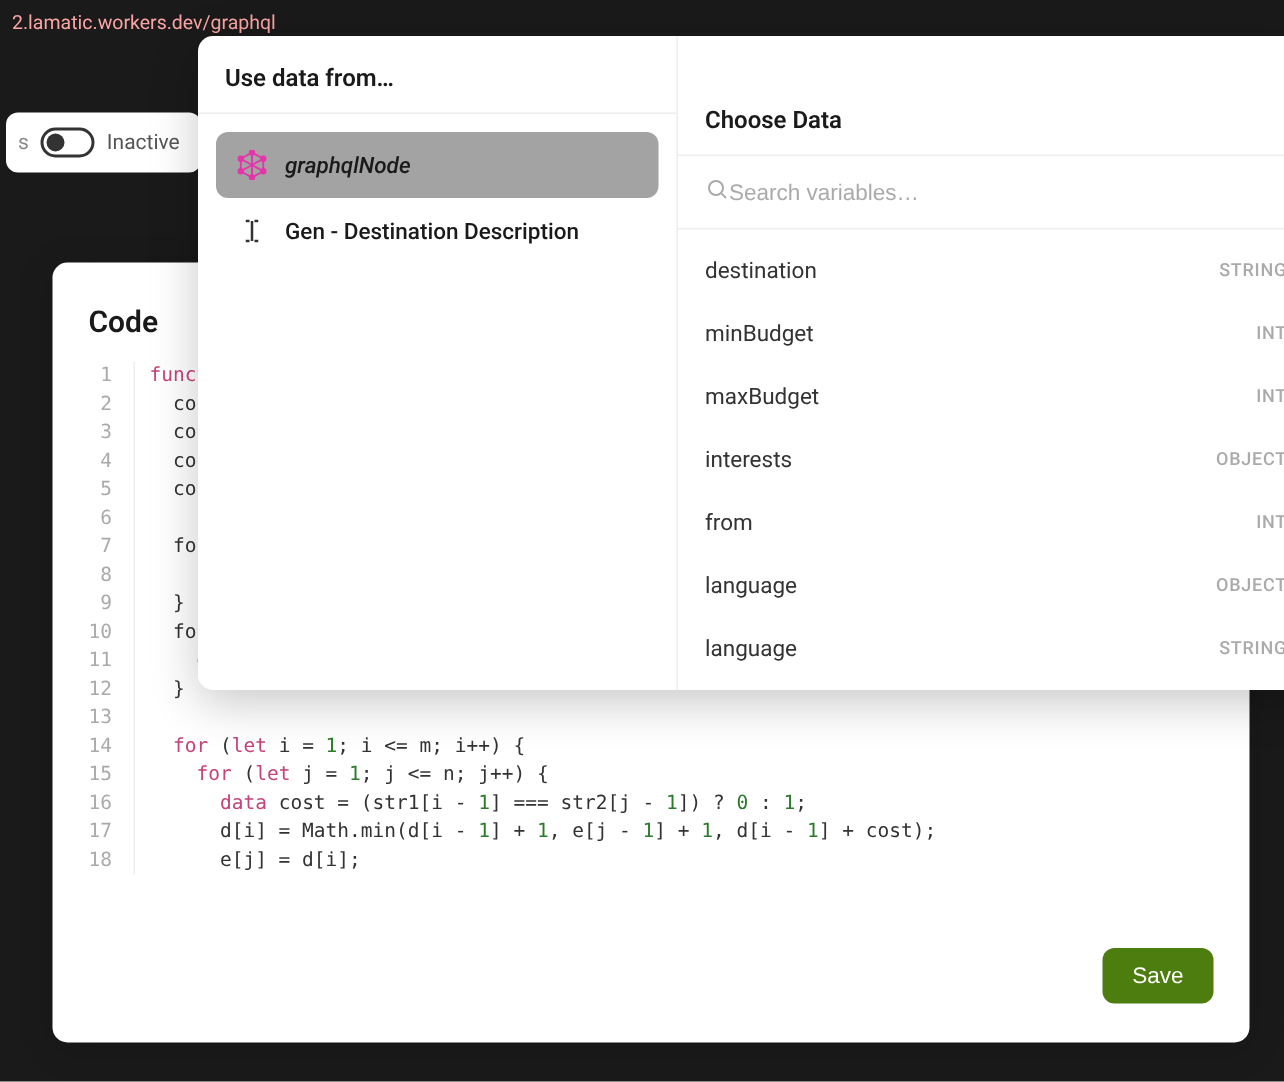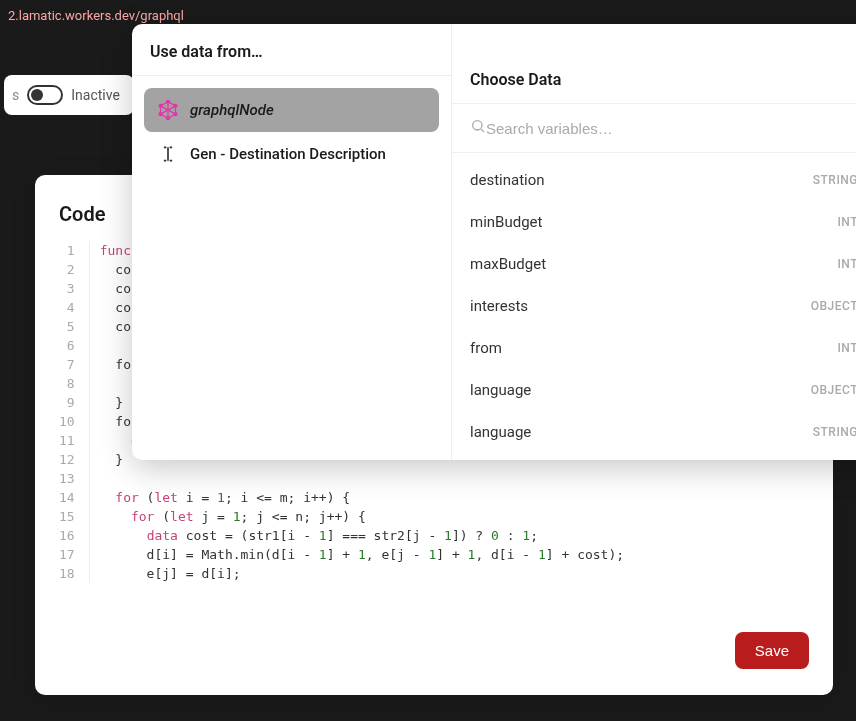--- a/index.html
+++ b/index.html
@@ -111,21 +111,21 @@
     .code-lines {
       color: #333;
       white-space: pre;
     }
     .kw { color: #c5427a; }
     .num { color: #2a7a2a; }
     .save-btn {
       position: absolute;
       bottom: 26px;
       right: 24px;
-      background: #b91c1c;
+      background: #4d7c0f;
       color: #fff;
       border: none;
       padding: 10px 20px;
       border-radius: 8px;
       font-size: 15px;
       font-weight: 500;
       cursor: pointer;
     }
     .popover {
       position: absolute;

